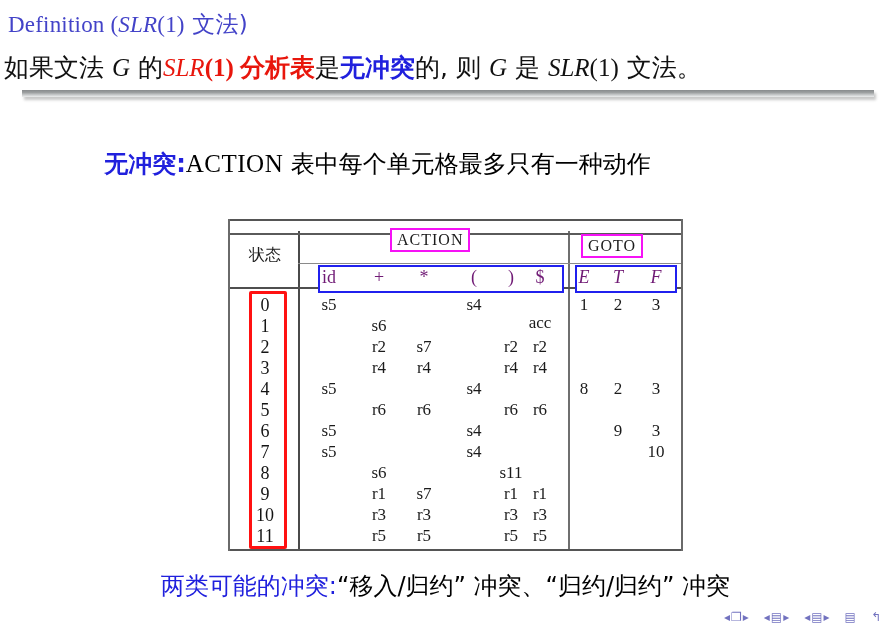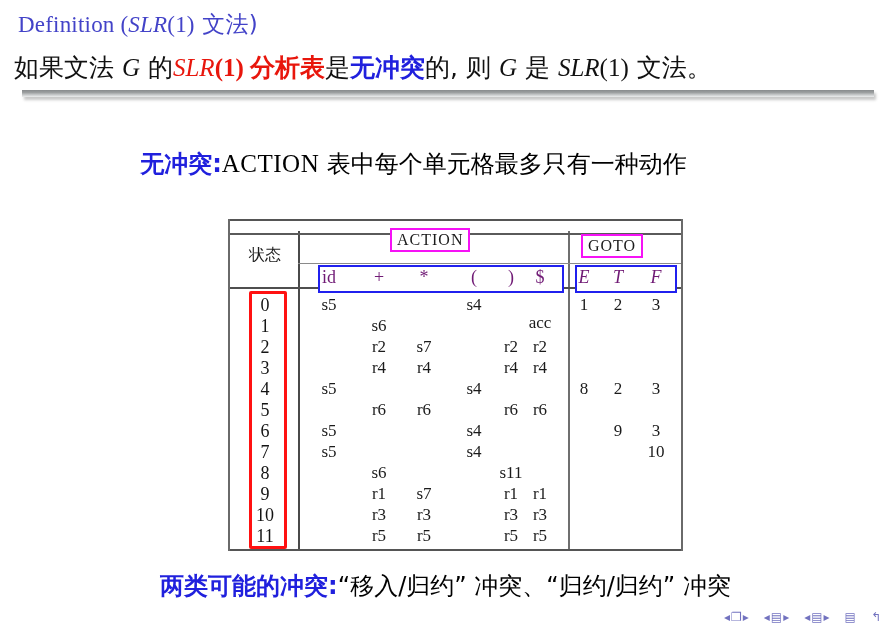--- a/index.html
+++ b/index.html
@@ -12,21 +12,21 @@
     height: 627px;
     position: relative;
     overflow: hidden;
     font-family: "Liberation Serif", "DejaVu Serif", serif;
     color: #000000;
   }
 
   
   #definition-block {
     position: absolute;
-    left: 10px; top: 0;
+    left: 0; top: 0;
     width: 707px;
   }
   #definition-title {
     font-size: 23px;
     color: #4343c8;
     padding: 9px 0 0 8px;
     letter-spacing: .2px;
   }
   #definition-title .mathit { font-style: italic; }
   #definition-body {
@@ -50,21 +50,20 @@
   }
 
   
   #no-conflict-line {
     position: absolute;
     left: 0; top: 148px;
     width: 755px;
     text-align: center;
     font-size: 24px;
     white-space: nowrap;
-    padding-left: 36px;
   }
   #no-conflict-line .label { color: #2020dd; font-weight: bold; }
   .smallcaps { font-variant: small-caps; font-size: 25px; letter-spacing: .5px; }
 
   
   #parse-table-figure {
     position: absolute;
     left: 228px; top: 219px;
     width: 455px; height: 332px;
     background: #ffffff;
@@ -144,21 +143,21 @@
 
   
   #conflict-line {
     position: absolute;
     left: 0; top: 570px;
     width: 891px;
     text-align: center;
     font-size: 24px;
     white-space: nowrap;
   }
-  #conflict-line .label { color: #2020dd; font-weight: bold; }
+  #conflict-line .label { color: #2020dd; font-weight: normal; }
 
   
   #nav-symbols {
     position: absolute;
     right: 10px; bottom: 3px;
     display: flex;
     align-items: center;
     gap: 3px;
     color: #5a5ab4;
     font-size: 12px;

